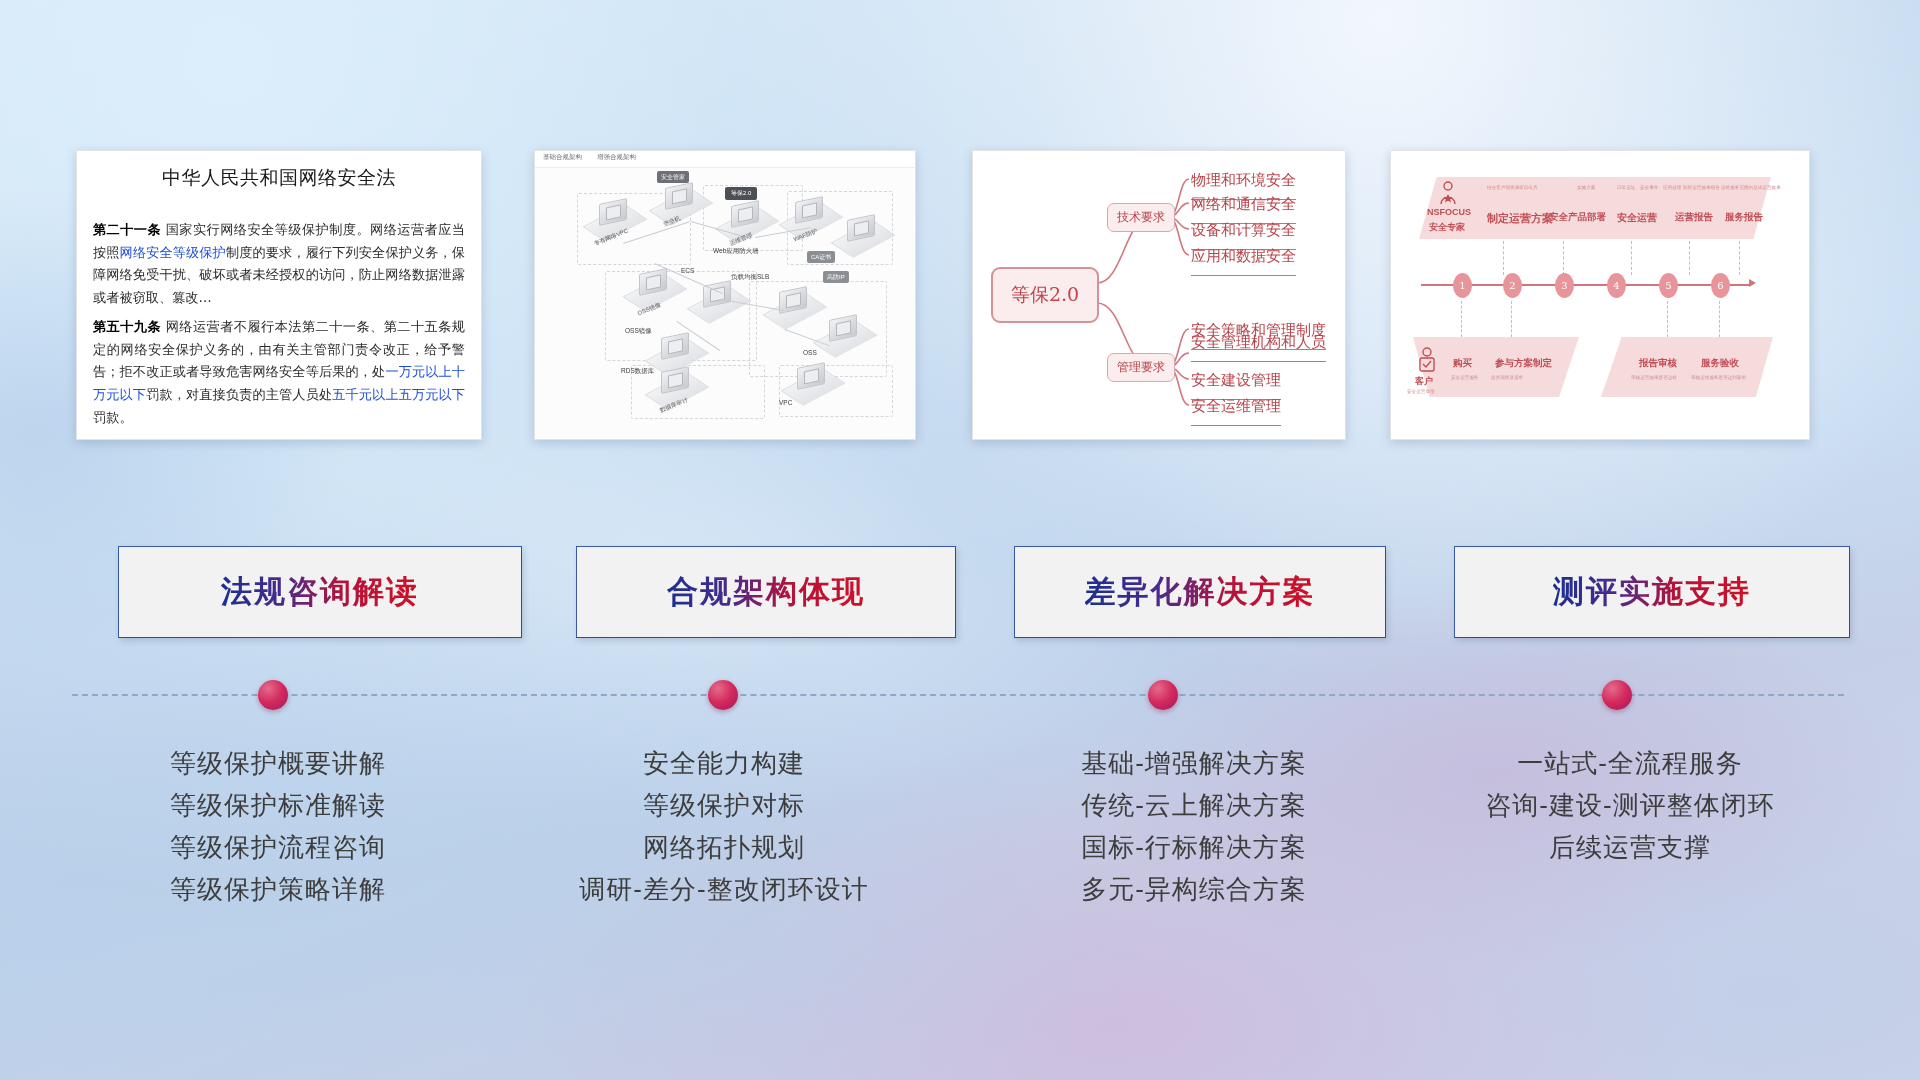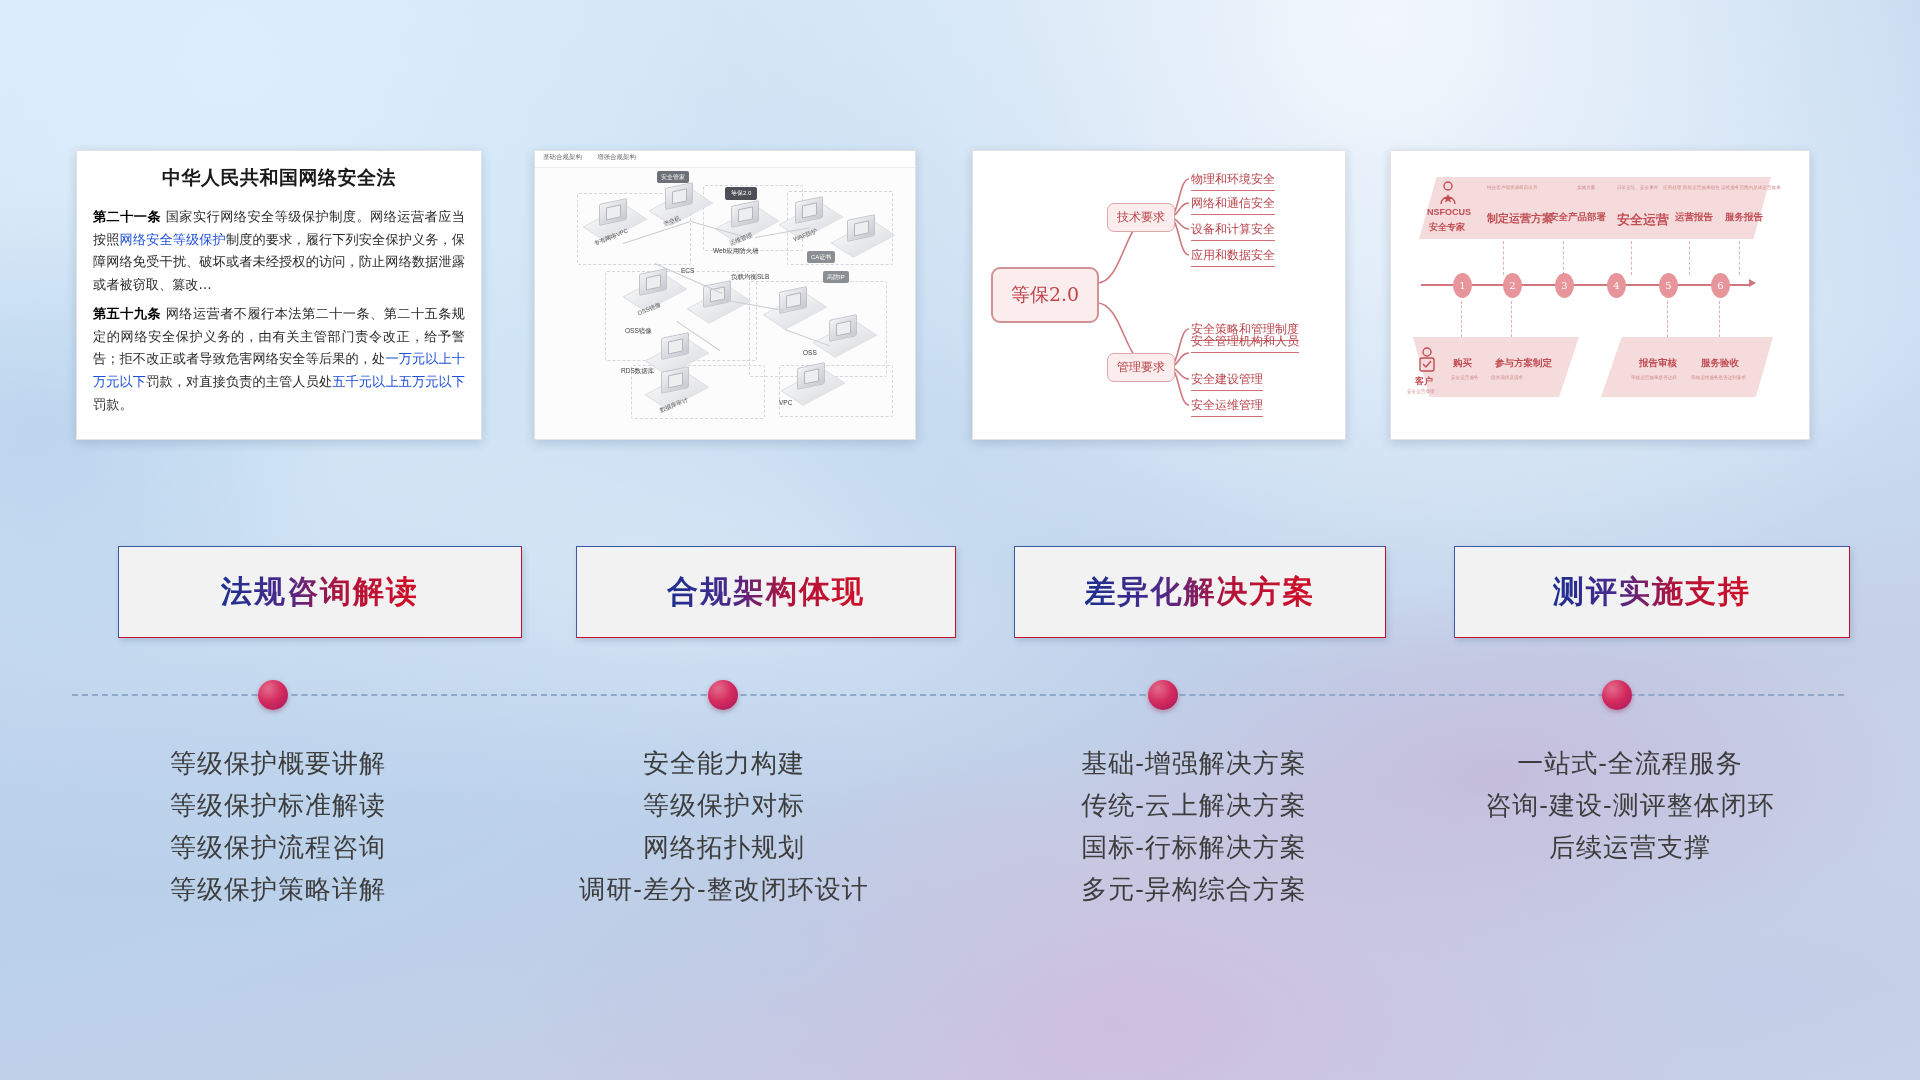--- a/index.html
+++ b/index.html
@@ -33,21 +33,21 @@
   .thumb{position:absolute;top:0;background:#fff;border:1px solid #e3e3e3;
          box-shadow:0 3px 10px rgba(40,70,110,.20);overflow:hidden;}
   .t1{left:76px;width:404px;height:288px;}
   .t2{left:534px;width:380px;height:288px;}
   .t3{left:972px;width:372px;height:288px;}
   .t4{left:1390px;width:418px;height:288px;}
 
   
   .law{padding:14px 16px 0 16px;box-sizing:border-box;height:100%;
        font-family:"DejaVu Sans","Liberation Sans",sans-serif;}
-  .law-title{text-align:center;font-size:19px;font-weight:bold;color:#1a1a1a;letter-spacing:.5px;margin-bottom:15px;}
+  .law-title{text-align:center;font-size:19px;font-weight:normal;color:#1a1a1a;letter-spacing:.5px;margin-bottom:28px;}
   .law-p{font-size:13.2px;color:#2b2b2b;line-height:1.72;text-align:justify;margin:0 0 6px 0;}
   .law-p b{font-weight:bold;color:#000000;}
   .law-p .rd{color:#1d4ed8;}
 
   
   .arch{position:relative;width:100%;height:100%;background:#fcfcfc;}
   .arch .tabbar{position:absolute;left:0;top:0;width:100%;height:16px;
       border-bottom:1px solid #ededed;background:#fff;}
   .arch .tab{position:absolute;top:2px;font-size:6.5px;color:#6b6b6b;}
   .arch .zone{position:absolute;border:1px dashed #d3d6da;border-radius:2px;}
@@ -71,22 +71,22 @@
   .mind{position:relative;width:100%;height:100%;background:#fff;}
   .mroot{position:absolute;left:18px;top:116px;width:104px;height:52px;
       border:2.5px solid #d39295;border-radius:9px;background:#fbeced;
       display:flex;align-items:center;justify-content:center;
       font-family:"DejaVu Serif","Liberation Serif",serif;
       font-size:19px;color:#c0454c;}
   .mnode{position:absolute;border:1.4px solid #dba7aa;border-radius:7px;background:#fbeced;
       font-family:"DejaVu Serif","Liberation Serif",serif;
       font-size:12px;color:#b8434a;padding:5px 9px;white-space:nowrap;}
   .mleaf{position:absolute;font-family:"DejaVu Serif","Liberation Serif",serif;
-      font-size:12px;color:#b8434a;white-space:nowrap;
-      border-bottom:1.6px solid #cf6f74;padding-bottom:2px;}
+      font-size:15px;color:#b8434a;white-space:nowrap;
+      border-bottom:1.6px solid #cf6f74;padding-bottom:9px;}
   .mind svg{position:absolute;left:0;top:0;width:100%;height:100%;pointer-events:none;}
 
   
   .road{position:relative;width:100%;height:100%;background:#fff;}
   .band{position:absolute;background:#f6dbdc;}
   .band.top{left:28px;top:26px;width:352px;height:62px;
       clip-path:polygon(5% 0,100% 0,95% 100%,0% 100%);}
   .band.bl{left:22px;top:186px;width:166px;height:60px;
       clip-path:polygon(0 0,100% 0,88% 100%,10% 100%);}
   .band.br{left:210px;top:186px;width:172px;height:60px;
@@ -276,21 +276,21 @@
         <div class="rtxt" style="left:38px;top:70px;font-size:9px;">安全专家</div>
 
         <div class="rsub" style="left:96px; top:34px;">结合客户现状调研后出具</div>
         <div class="rsub" style="left:186px;top:34px;">实施方案</div>
         <div class="rsub" style="left:226px;top:34px;">日常运址、安全事件、应用处理</div>
         <div class="rsub" style="left:292px;top:34px;">阶段运营效果报告</div>
         <div class="rsub" style="left:330px;top:34px;">运维服务范围内总体运营效果</div>
 
         <div class="rtxt" style="left:96px; top:60px;font-size:11px;">制定运营方案</div>
         <div class="rtxt" style="left:158px;top:60px;font-size:9.5px;">安全产品部署</div>
-        <div class="rtxt" style="left:226px;top:60px;font-size:13px;">安全运营</div>
+        <div class="rtxt" style="left:226px;top:60px;font-size:10px;">安全运营</div>
         <div class="rtxt" style="left:284px;top:60px;font-size:9.5px;">运营报告</div>
         <div class="rtxt" style="left:334px;top:60px;font-size:9.5px;">服务报告</div>
 
         <div class="dline" style="left:112px;top:90px;height:34px;"></div>
         <div class="dline" style="left:172px;top:90px;height:34px;"></div>
         <div class="dline" style="left:240px;top:90px;height:34px;"></div>
         <div class="dline" style="left:298px;top:90px;height:34px;"></div>
         <div class="dline" style="left:348px;top:90px;height:34px;"></div>
 
         <div class="axis"></div>

